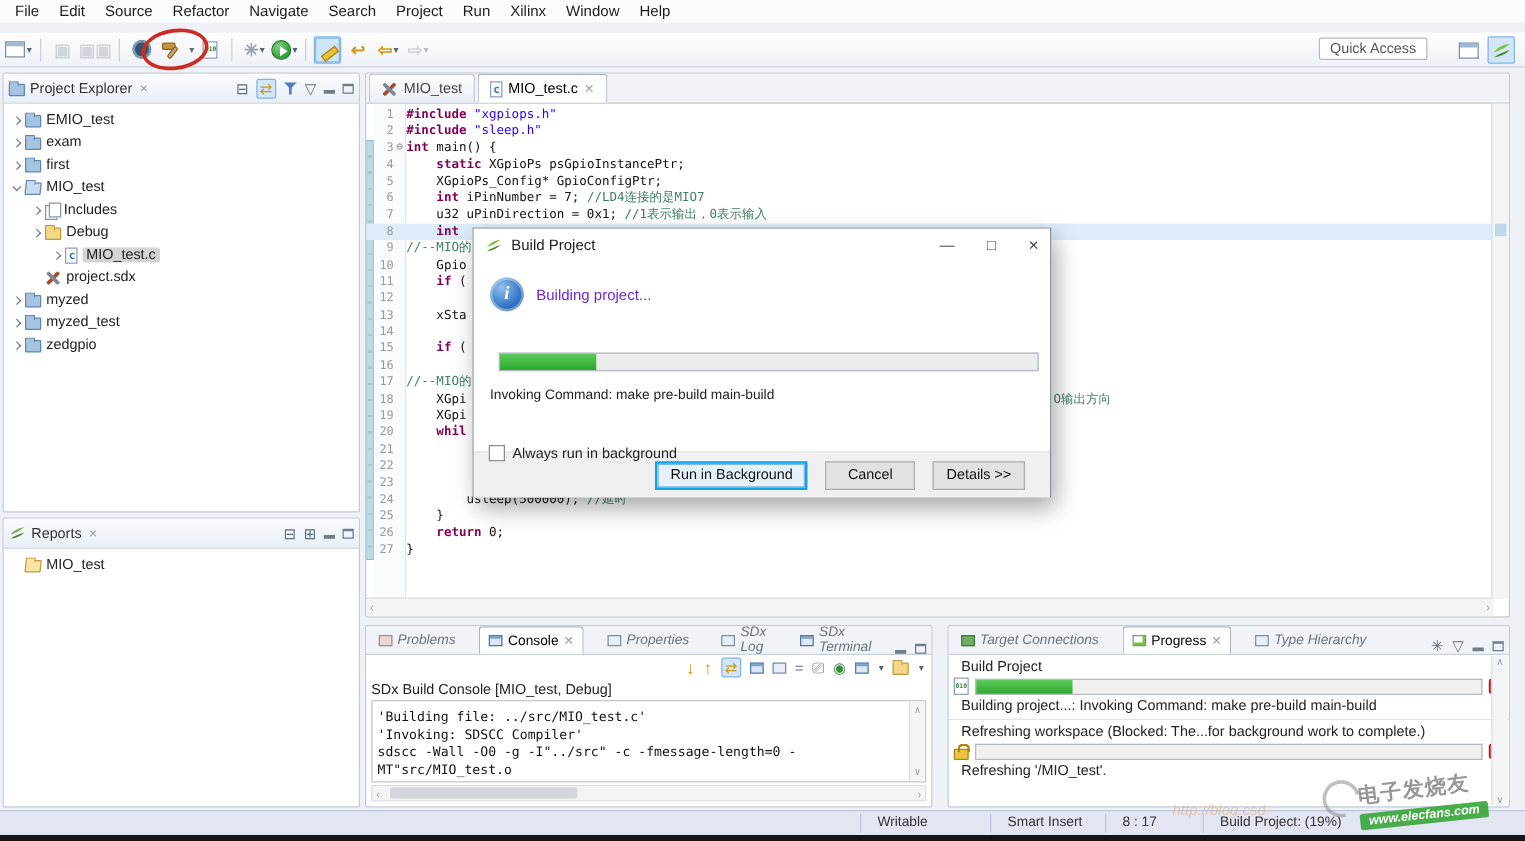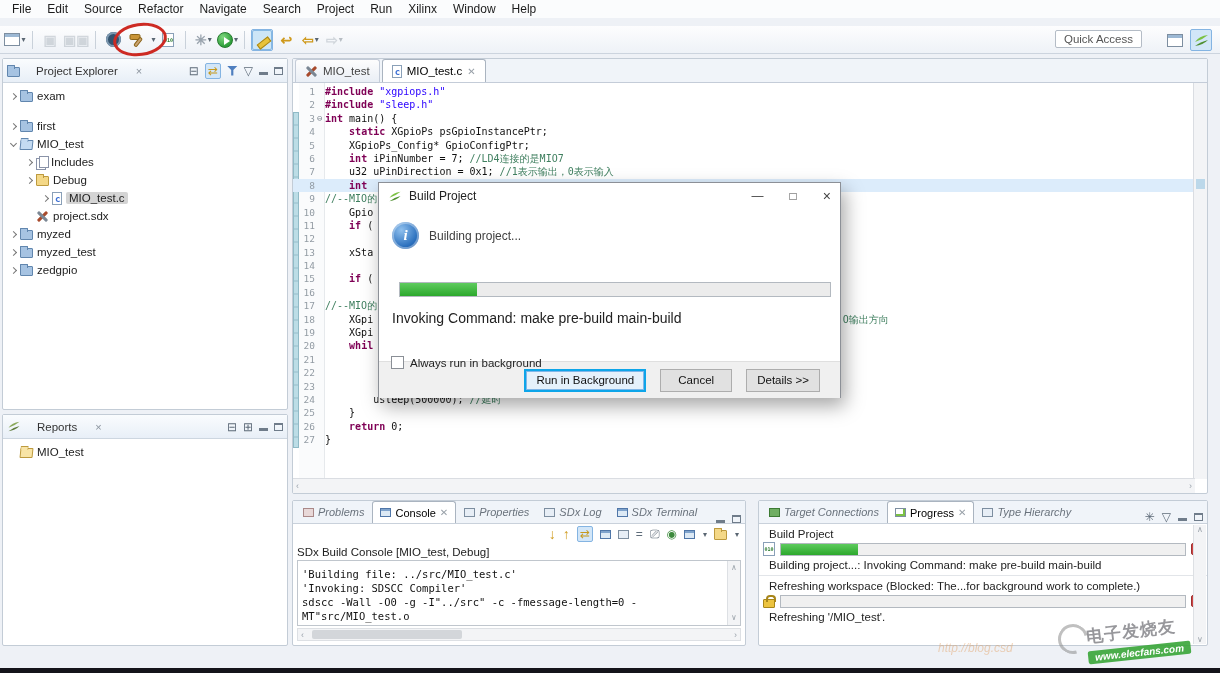--- a/index.html
+++ b/index.html
@@ -22,21 +22,21 @@
   .y{color:#cf9a1d;font-weight:bold}
   .g{color:#9aa4ae;font-weight:bold}
   #quick-access{position:absolute;right:78px;top:30px;border:1px solid #b4bcc6;background:#fff;color:#555;font-size:11.5px;padding:2px 8px;border-radius:2px}
   #persp{position:absolute;right:8px;top:29px;display:flex;align-items:center;gap:4px}
   .mini-window{width:16px;height:13px;border:1px solid #7d8ea0;background:#fff;position:relative}
   .mini-window::before{content:"";position:absolute;left:0;top:0;right:0;height:3px;background:#9cb8d4}
   #red-circle{position:absolute;left:113px;top:23px;width:54px;height:33px;border:3px solid #cd2a23;border-radius:50%;transform:rotate(-8deg);z-index:60;pointer-events:none}
 
   
   .view{position:absolute;background:#fff;border:1px solid #c3ccd6;border-radius:2px}
-  .vhead{height:24px;background:linear-gradient(#fafcfe,#e8eff7);border-bottom:1px solid #cdd6e0;display:flex;align-items:center;padding:0 4px;gap:16px}
+  .vhead{height:24px;background:linear-gradient(#fafcfe,#e8eff7);border-bottom:1px solid #cdd6e0;display:flex;align-items:center;padding:0 4px;gap:4px}
   .vtitle{font-size:11.5px;color:#333}
   .vclose{color:#8a939d;font-size:11px;margin-left:2px}
   .vtools{margin-left:auto;display:flex;align-items:center;gap:6px}
   .vico{font-size:12px;color:#5f6c7a;line-height:1}
   .minbar{width:9px;height:3px;background:#6f7c8a;margin-top:5px}
   .maxbox{width:9px;height:8px;border:1px solid #6f7c8a;border-top:2px solid #6f7c8a}
 
   
   #explorer{left:2px;top:58px;width:286px;height:352px}
   #reports{left:2px;top:414px;width:286px;height:232px}
@@ -92,34 +92,34 @@
   
   #dialog{position:absolute;left:378px;top:182px;width:463px;height:216px;background:#fff;border:1px solid #7f8killed} 
   #dialog{border:1px solid #8c9097;box-shadow:4px 8px 18px rgba(0,0,0,.35);z-index:50}
   #dlg-title{height:26px;display:flex;align-items:center;gap:7px;padding:0 9px;background:#fff}
   #dlg-title .t{font-size:12px;color:#222}
   #dlg-ctrl{margin-left:auto;display:flex;gap:26px;align-items:center;color:#444;font-size:12px}
   #dlg-body{position:relative;height:152px;background:#fff}
   #info-ico{position:absolute;left:13px;top:13px;width:27px;height:27px;border-radius:50%;
             background:radial-gradient(circle at 35% 30%,#8fc0ee,#2a6fbd 65%,#1a4f96);
             color:#fff;font:bold italic 15px "Liberation Serif",serif;display:flex;align-items:center;justify-content:center;box-shadow:inset 0 0 0 2px rgba(255,255,255,.35)}
-  #dlg-msg{position:absolute;left:50px;top:20px;font-size:12px;color:#404040}
+  #dlg-msg{position:absolute;left:50px;top:20px;font-size:12px;color:#6d28d9}
   #dlg-bar{position:absolute;left:20px;top:73px;width:432px;height:15px;background:#ececec;border:1px solid #b3b9c0}
   #dlg-fill{height:100%;background:linear-gradient(#5ecb5e,#2ca82c)}
-  #dlg-status{position:absolute;left:13px;top:101px;font-size:14px;color:#222}
+  #dlg-status{position:absolute;left:13px;top:101px;font-size:11px;color:#222}
   #dlg-check{position:absolute;left:12px;top:147px;display:flex;align-items:center;gap:6px;font-size:11.5px;color:#222}
   #dlg-check .box{width:13px;height:13px;background:#fff;border:1px solid #8a8f96}
   #dlg-btns{height:37px;background:#f0f0f0;border-top:1px solid #dfdfdf;display:flex;align-items:center;justify-content:flex-end;gap:14px;padding-right:20px}
   .btn{min-width:72px;height:23px;background:#e1e1e1;border:1px solid #adadad;font-size:11.5px;color:#111;display:flex;align-items:center;justify-content:center;padding:0 10px}
   .btn.focus{border:2px solid #0ea5e9;box-shadow:inset 0 0 0 1px #7fb6e8;background:#e5f1fb}
 
   
   #console{left:292px;top:500px;width:454px;height:146px}
   #progressv{left:758px;top:500px;width:450px;height:146px}
-  .btabs{height:23px;background:#f0f4f9;border-bottom:1px solid #c9d1db;display:flex;align-items:flex-end;padding-left:3px;gap:1px}
+  .btabs{height:23px;background:#f0f4f9;border-bottom:1px solid #c9d1db;display:flex;align-items:flex-end;padding-left:3px;gap:12px}
   .btab{height:22px;display:flex;align-items:center;gap:4px;padding:0 7px;font-size:11px;color:#6a737d;font-style:italic}
   .btab.active{background:#fff;border:1px solid #aab4c0;border-bottom:none;border-radius:3px 3px 0 0;color:#000;font-style:normal}
   .btab .sico{flex:none}
   .sq{width:11px;height:9px;border:1px solid #7d8ea0;background:#e7eef6}
   .sq.con{background:#dce9f5;border-color:#4f76a8;box-shadow:inset 0 2px #7fa3cc}
   .sq.prob{background:#e8d8d8;border-color:#a88}
   .sq.tgt{background:#6fae62;border-color:#3c7a33}
   .sq.prog{background:#fff;box-shadow:inset -2px -2px #7bc143}
   .btools{margin-left:auto;display:flex;align-items:center;gap:7px;padding-right:4px}
   #con-tools{height:20px;display:flex;justify-content:flex-end;align-items:center;gap:7px;padding:0 6px;background:#fff}
@@ -262,23 +262,28 @@
         <span class="funnel"></span>
         <span class="vico">▽</span>
         <span class="minbar"></span>
         <span class="maxbox"></span>
       </span>
     </div>
     <div class="tree" id="explorer-tree">
         <div class="trow" style="padding-left: 8px;">
           <span class="chev collapsed"></span>
           <span class="ticon ti-folder"></span>
+          <span class="tlabel">EMIO_test</span>
+        </div>
+        <div class="trow" style="padding-left: 8px;">
+          <span class="chev collapsed"></span>
+          <span class="ticon ti-folder"></span>
           <span class="tlabel">exam</span>
         </div>
-        <div class="trow" style="padding-left: 8px; margin-top: 12px;">
+        <div class="trow" style="padding-left: 8px;">
           <span class="chev collapsed"></span>
           <span class="ticon ti-folder"></span>
           <span class="tlabel">first</span>
         </div>
         <div class="trow" style="padding-left: 8px;">
           <span class="chev expanded"></span>
           <span class="ticon ti-folder-open"></span>
           <span class="tlabel">MIO_test</span>
         </div>
         <div class="trow" style="padding-left: 24px;">
@@ -537,20 +542,30 @@
         <span class="stop-btn"></span>
       </div>
       <div class="job-detail">Refreshing '/MIO_test'.</div>
     </div>
     <div id="prog-vscroll">
         <span>∧</span>
         <span>∨</span>
       </div>
   </div>
 
+  <div id="statusbar">
+    <span class="stsep" style="left:688px"></span>
+    <span class="st" style="left:702px">Writable</span>
+    <span class="stsep" style="left:792px"></span>
+    <span class="st" style="left:806px">Smart Insert</span>
+    <span class="stsep" style="left:884px"></span>
+    <span class="st" style="left:898px">8 : 17</span>
+    <span class="stsep" style="left:962px"></span>
+    <span class="st" style="left:976px">Build Project: (19%)</span>
+  </div>
 
   <div id="wm-blog">http://blog.csd</div>
   <div id="wm">
     <span class="swirl"></span>
     <span class="brand">电子发烧友</span>
     <span class="url">www.elecfans.com</span>
   </div>
 
   <div id="blackbar"></div>
 </div>

